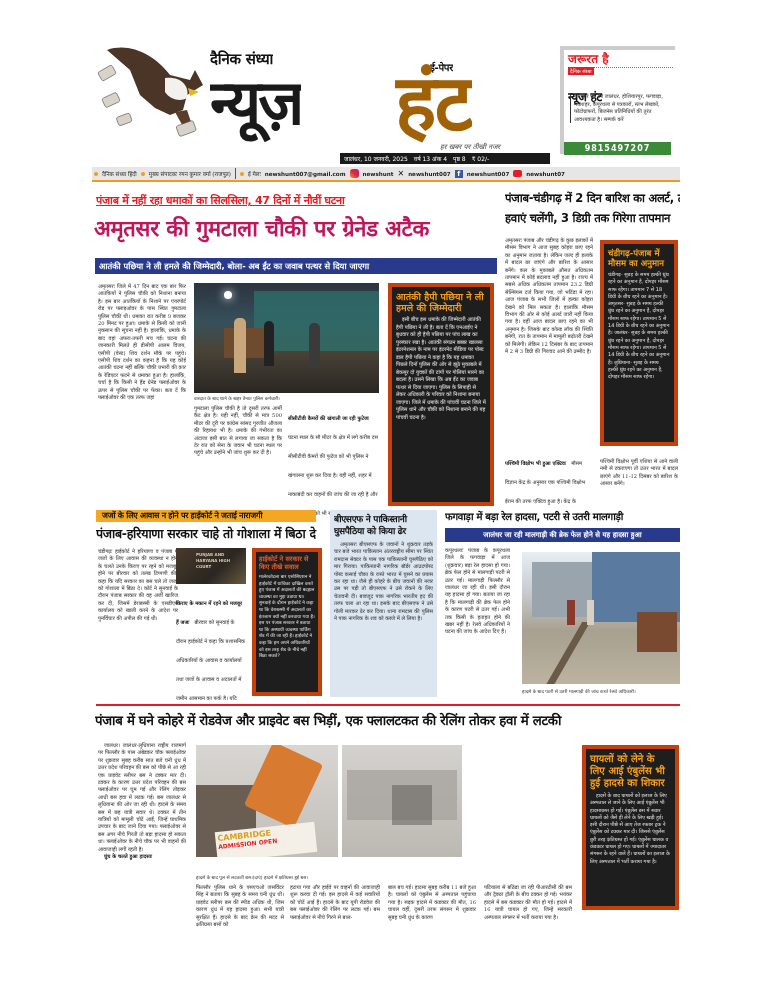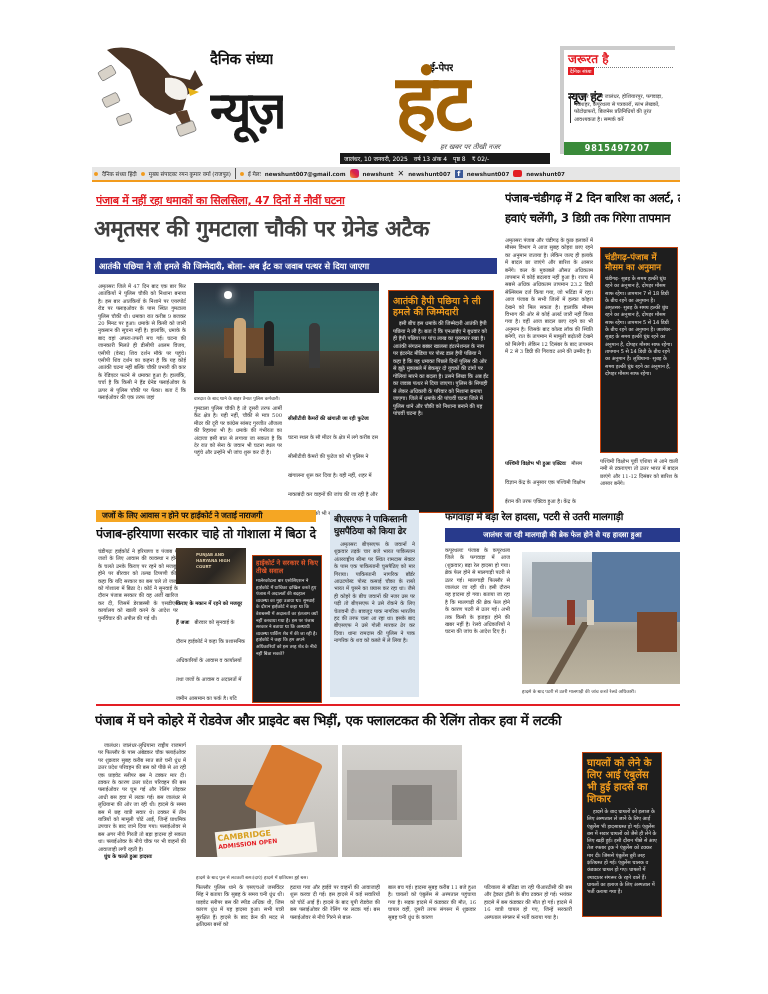--- a/index.html
+++ b/index.html
@@ -2,21 +2,21 @@
 <html><head>
 <meta charset="utf-8">
 <style>
   *{box-sizing:border-box;margin:0;padding:0;}
   body{width:768px;height:994px;background:#fff;font-family:"DejaVu Sans",sans-serif;color:#222;overflow:hidden;position:relative;}
   .abs{position:absolute;}
   .txt{font-family:"DejaVu Serif",serif;font-size:5.2px;line-height:7.4px;color:#333;text-align:justify;overflow:hidden;}
   .hd{font-family:"DejaVu Sans",sans-serif;font-weight:bold;color:#111;letter-spacing:-0.3px;white-space:nowrap;overflow:hidden;}
   .photo{overflow:hidden;}
   .caption{font-family:"DejaVu Sans",sans-serif;font-size:4.6px;color:#333;white-space:nowrap;overflow:hidden;}
-  .darkbox{background:#1e1e1e;border:1px solid #c2410c;color:#e8e8e8;margin-top:7px;}
+  .darkbox{background:#1e1e1e;border:4px solid #c2410c;color:#e8e8e8;}
   .darkbox .bt{font-family:"DejaVu Sans",sans-serif;font-weight:bold;color:#f29b1d;}
   .darkbox .bb{font-family:"DejaVu Sans",sans-serif;font-size:5.2px;line-height:7.5px;color:#e6e6e6;}
   .icon{display:inline-block;vertical-align:middle;}
 </style>
 </head>
 <body>
 
 <div class="abs" style="left:95px;top:40px;width:460px;height:130px;">
 
   <svg class="abs" style="left:0;top:0;" width="110" height="115" viewBox="0 0 110 115">
@@ -25,21 +25,21 @@
     <path d="M93 48 L104 52 L95 56 Z" fill="#e8b41a"></path>
     <path d="M80 72 L90 90 L98 88 L92 70 Z" fill="#5a3e2a"></path>
     <g fill="#d8d2c8" stroke="#555" stroke-width="0.6">
       <rect x="4" y="28" width="16" height="10" rx="2" transform="rotate(-30 12 33)"></rect>
       <rect x="8" y="55" width="16" height="10" rx="2" transform="rotate(-25 16 60)"></rect>
       <rect x="22" y="75" width="14" height="9" rx="2" transform="rotate(-20 29 79)"></rect>
       <rect x="82" y="83" width="18" height="11" rx="2" transform="rotate(-20 91 88)"></rect>
     </g>
   </svg>
   <div class="abs hd" style="left:115px;top:8px;font-size:15px;">दैनिक संध्या</div>
-  <div class="abs hd" style="left:115px;top:18px;font-size:51px;line-height:90px;color:#1a1a1a;letter-spacing:-3px;margin-top:8px;">न्यूज़</div>
+  <div class="abs hd" style="left:115px;top:18px;font-size:62px;line-height:90px;color:#1a1a1a;letter-spacing:-3px;">न्यूज़</div>
   <div class="abs hd" style="left:335px;top:20px;font-size:10px;">ई-पेपर</div>
   <div class="abs hd" style="left:300px;top:18px;font-size:78px;line-height:90px;color:#a16207;letter-spacing:-2px;">हंट</div>
   <div class="abs" style="left:345px;top:102px;font-size:7px;color:#444;font-family:'DejaVu Serif',serif;font-style:italic;white-space:nowrap;">हर खबर पर तीखी नजर</div>
   <div class="abs" style="left:245px;top:113px;width:210px;height:11px;background:#1a1a1a;color:#fff;font-size:6px;line-height:11px;display:flex;gap:6px;padding-left:4px;white-space:nowrap;">
     <span>जालंधर, 10 जनवरी, 2025</span>
     <span>वर्ष 13 अंक 4</span>
     <span>पृष्ठ 8</span>
     <span>₹ 02/-</span>
   </div>
 </div>
@@ -65,21 +65,21 @@
   <span style="font-weight:bold;">newshunt</span>
   <span style="font-size:8px;">✕</span>
   <span style="font-weight:bold;">newshunt007</span>
   <span class="icon" style="width:8px;height:8px;background:#3b5998;color:#fff;font-size:7px;line-height:8px;text-align:center;font-weight:bold;">f</span>
   <span style="font-weight:bold;">newshunt007</span>
   <span class="icon" style="width:9px;height:7px;background:#e31e24;border-radius:2px;"></span>
   <span style="font-weight:bold;">newshunt07</span>
 </div>
 
 <div class="abs hd" style="left:96px;top:192px;width:390px;font-size:11px;color:#e31e24;text-decoration:underline;">पंजाब में नहीं रहा धमाकों का सिलसिला, 47 दिनों में नौवीं घटना</div>
-<div class="abs hd" style="left:94px;top:212px;width:400px;font-size:22px;line-height:34px;color:#404040;">अमृतसर की गुमटाला चौकी पर ग्रेनेड अटैक</div>
+<div class="abs hd" style="left:94px;top:212px;width:400px;font-size:22px;line-height:34px;color:#be185d;">अमृतसर की गुमटाला चौकी पर ग्रेनेड अटैक</div>
 <div class="abs" style="left:95px;top:258px;width:402px;height:16px;background:#283a8c;color:#fff;font-size:8.3px;line-height:16px;padding-left:4px;white-space:nowrap;overflow:hidden;font-weight:bold;">आतंकी पछिया ने ली हमले की जिम्मेदारी, बोला- अब ईंट का जवाब पत्थर से दिया जाएगा</div>
 
 <div class="abs txt" style="left:98px;top:283px;width:88px;height:220px;">अमृतसरः जिले में 47 दिन बाद एक बार फिर आतंकियों ने पुलिस चौकी को निशाना बनाया है। इस बार आतंकियों के निशाने पर एयरपोर्ट रोड पर फ्लाइओवर के पास स्थित गुमटाला पुलिस चौकी थी। धमाका रात करीब 9 बजकर 20 मिनट पर हुआ। धमाके से किसी को जानी नुकसान की सूचना नहीं है। हालांकि, धमाके के बाद वहां अफरा-तफरी मच गई। घटना की जानकारी मिलते ही डीसीपी आलम विजय, एसीपी (वेस्ट) शिव दर्शन मौके पर पहुंचे। एसीपी शिव दर्शन का कहना है कि यह कोई आतंकी घटना नहीं बल्कि चौकी प्रभारी की कार के रेडिएटर फटने से धमाका हुआ है। हालांकि, चर्चा है कि किसी ने हैंड ग्रेनेड फ्लाईओवर के ऊपर से पुलिस चौकी पर फेंका। बता दें कि फ्लाईओवर की एक तरफ जहां</div>
 
 <div class="abs photo" style="left:194px;top:283px;width:185px;height:110px;background:linear-gradient(180deg,#2c3440 0%,#36505a 35%,#4a4438 60%,#2a2622 100%);">
   <div class="abs" style="left:60px;top:8px;width:125px;height:60px;background:#2f6e6a;opacity:.8;"></div>
   <div class="abs" style="left:30px;top:45px;width:40px;height:30px;background:#6e4b2e;"></div>
   <div class="abs" style="left:40px;top:35px;width:12px;height:55px;background:#c9a77a;border-radius:5px 5px 0 0;"></div>
   <div class="abs" style="left:70px;top:38px;width:10px;height:45px;background:#222;border-radius:5px 5px 0 0;"></div>
   <div class="abs" style="left:115px;top:40px;width:11px;height:45px;background:#3a3a3a;border-radius:5px 5px 0 0;"></div>
@@ -119,21 +119,21 @@
 </div>
 <div class="abs" style="left:176px;top:590px;width:70px;height:110px;overflow:hidden;">
   <span class="txt" style="font-weight:bold;color:#111;">किराए के मकान में रहने को मजबूर हैं जजः</span>
   <span class="txt">बीरवार को सुनवाई के दौरान हाईकोर्ट ने कहा कि प्रशासनिक अधिकारियों के आवास व कार्यालयों तथा जजों के आवास व अदालतों में जमीन आसमान का फर्क है। यदि इनका ऑडिट किया जाए तो सरकार मुश्किल में पड़ जाएगी।</span>
 </div>
 <div class="abs darkbox" style="left:252px;top:548px;width:70px;height:148px;padding:3px;">
   <div class="bt" style="font-size:6.5px;line-height:8px;color:#e85a2a;margin-bottom:3px;">हाईकोर्ट ने सरकार से किए तीखे सवाल</div>
   <div class="bb" style="font-size:4.6px;line-height:6.6px;">मालेरकोटला बार एसोसिएशन ने हाईकोर्ट में याचिका दाखिल करते हुए पंजाब में अदालतों की बदहाल व्यवस्था का मुद्दा उठाया था। सुनवाई के दौरान हाईकोर्ट ने कहा था कि डेराबस्सी में अदालतों का इंतजाम क्यों नहीं करवाया गया है। इस पर पंजाब सरकार ने बताया था कि अस्थायी व्यवस्था पार्किंग शेड में की जा रही है। हाईकोर्ट ने कहा कि हम अपने अधिकारियों को इस तरह शेड के नीचे नहीं बिठा सकते?</div>
 </div>
 
-<div class="abs" style="left:330px;top:510px;width:89px;height:187px;background:#dce6f0;padding:3px 4px;">
+<div class="abs" style="left:330px;top:510px;width:107px;height:187px;background:#dce6f0;padding:3px 4px;">
   <div class="hd" style="font-size:9px;line-height:12px;white-space:normal;margin-bottom:4px;">बीएसएफ ने पाकिस्तानी घुसपैठिया को किया ढेर</div>
   <div class="txt" style="text-indent:6px;height:140px;">अमृतसरः बीएसएफ के जवानों ने शुक्रवार तड़के चार बजे भारत पाकिस्तान अंतरराष्ट्रीय सीमा पर स्थित रामदास सेक्टर के पास एक पाकिस्तानी घुसपैठिए को मार गिराया। पाकिस्तानी नागरिक बॉर्डर आउटपोस्ट पोस्ट कसाई चौका के रास्ते भारत में घुसने का प्रयास कर रहा था। जैसे ही कोहरे के बीच जवानों की नजर उस पर पड़ी तो बीएसएफ ने उसे रोकने के लिए चेतावनी दी। बावजूद पाक नागरिक भारतीय हद की तरफ चला आ रहा था। इसके बाद बीएसएफ ने उसे गोली मारकर ढेर कर दिया। थाना रामदास की पुलिस ने पाक नागरिक के शव को कब्जे में ले लिया है।</div>
 </div>
 
 <div class="abs hd" style="left:445px;top:510px;width:235px;font-size:10px;line-height:14px;">फगवाड़ा में बड़ा रेल हादसा, पटरी से उतरी मालगाड़ी</div>
 <div class="abs" style="left:445px;top:528px;width:235px;height:14px;background:#283a8c;color:#fff;font-size:7px;line-height:14px;text-align:center;white-space:nowrap;overflow:hidden;font-weight:bold;">जालंधर जा रही मालगाड़ी की ब्रेक फेल होने से यह हादसा हुआ</div>
 <div class="abs txt" style="left:445px;top:547px;width:65px;height:150px;">कपूरथलाः पंजाब के कपूरथला जिले के फगवाड़ा में आज (शुक्रवार) बड़ा रेल हादसा हो गया। ब्रेक फेल होने से मालगाड़ी पटरी से उतर गई। मालगाड़ी फिल्लौर से जालंधर जा रही थी। इसी दौरान यह हादसा हो गया। बताया जा रहा है कि मालगाड़ी की ब्रेक फेल होने के कारण पटरी से उतर गई। अभी तक किसी के हताहत होने की खबर नहीं है। रेलवे अधिकारियों ने घटना की जांच के आदेश दिए हैं।</div>
 <div class="abs photo" style="left:522px;top:552px;width:158px;height:132px;background:linear-gradient(180deg,#e8eef2 0%,#c8ccd0 30%,#a8a090 60%,#bcb4a0 100%);">
   <div class="abs" style="left:10px;top:10px;width:60px;height:55px;background:#9aa4ac;"></div>
   <div class="abs" style="left:70px;top:0px;width:88px;height:70px;background:#5a7aa0;"></div>
@@ -164,16 +164,16 @@
   <div class="abs" style="left:5px;top:25px;width:110px;height:50px;background:#a8a4a0;opacity:.8;"></div>
   <div class="abs" style="left:50px;top:40px;width:40px;height:40px;background:#5a5652;opacity:.5;"></div>
 </div>
 <div class="abs caption" style="left:196px;top:874px;width:150px;">हादसे के बाद पुल से लटकती बस।(दाएं) हादसे में क्षतिग्रस्त हुई बस।</div>
 
 <div class="abs txt" style="left:196px;top:884px;width:88px;height:72px;">फिल्लौर पुलिस थाने के एसएचओ जसविंदर सिंह ने बताया कि सुबह के समय घनी धुंध थी। प्राइवेट स्लीपर बस की स्पीड अधिक थी, जिस कारण धुंध में यह हादसा हुआ। सभी यात्री सुरक्षित हैं। हादसे के बाद क्रेन की मदद से क्षतिग्रस्त बसों को</div>
 <div class="abs txt" style="left:290px;top:884px;width:90px;height:72px;">हटाया गया और हाईवे पर वाहनों की आवाजाही शुरू करवा दी गई। इस हादसे में कई सवारियों को चोटें आई हैं। हादसे के बाद यूपी रोडवेज की बस फ्लाईओवर की रेलिंग पर लटक गई। बस फ्लाईओवर से नीचे गिरने से बाल-</div>
 <div class="abs txt" style="left:388px;top:884px;width:88px;height:72px;">बाल बच गई। हादसा सुबह करीब 11 बजे हुआ है। घायलों को एंबुलेंस से अस्पताल पहुंचाया गया है। सड़क हादसे में कंडक्टर की मौत, 16 घायल वहीं, दूसरी तरफ संगरूर में शुक्रवार सुबह घनी धुंध के कारण</div>
 <div class="abs txt" style="left:484px;top:884px;width:88px;height:72px;">पटियाला से बठिंडा जा रही पीआरटीसी की बस और ट्रैक्टर ट्रॉली के बीच टक्कर हो गई। भयंकर हादसे में बस कंडक्टर की मौत हो गई। हादसे में 16 यात्री घायल हो गए, जिन्हें सरकारी अस्पताल संगरूर में भर्ती कराया गया है।</div>
 
-<div class="abs darkbox" style="left:582px;top:745px;width:80px;height:165px;padding:4px;">
+<div class="abs darkbox" style="left:582px;top:745px;width:97px;height:165px;padding:4px;">
   <div class="bt" style="font-size:10px;line-height:12px;margin-bottom:3px;">घायलों को लेने के लिए आई एंबुलेंस भी हुई हादसे का शिकार</div>
   <div class="bb" style="text-indent:6px;font-size:5px;line-height:7.3px;">हादसे के बाद घायलों को इलाज के लिए अस्पताल ले जाने के लिए आई एंबुलेंस भी हादसाग्रस्त हो गई। एंबुलेंस बस में सवार घायलों को जैसे ही लेने के लिए खड़ी हुई। इसी दौरान पीछे से आए तेज रफ्तार ट्रक ने एंबुलेंस को टक्कर मार दी। जिससे एंबुलेंस बुरी तरह क्षतिग्रस्त हो गई। एंबुलेंस चालक व कंडक्टर घायल हो गए। घायलों में ज्यादातर संगरूर के रहने वाले हैं। घायलों का इलाज के लिए अस्पताल में भर्ती कराया गया है।</div>
 </div>
 
 </body></html>

